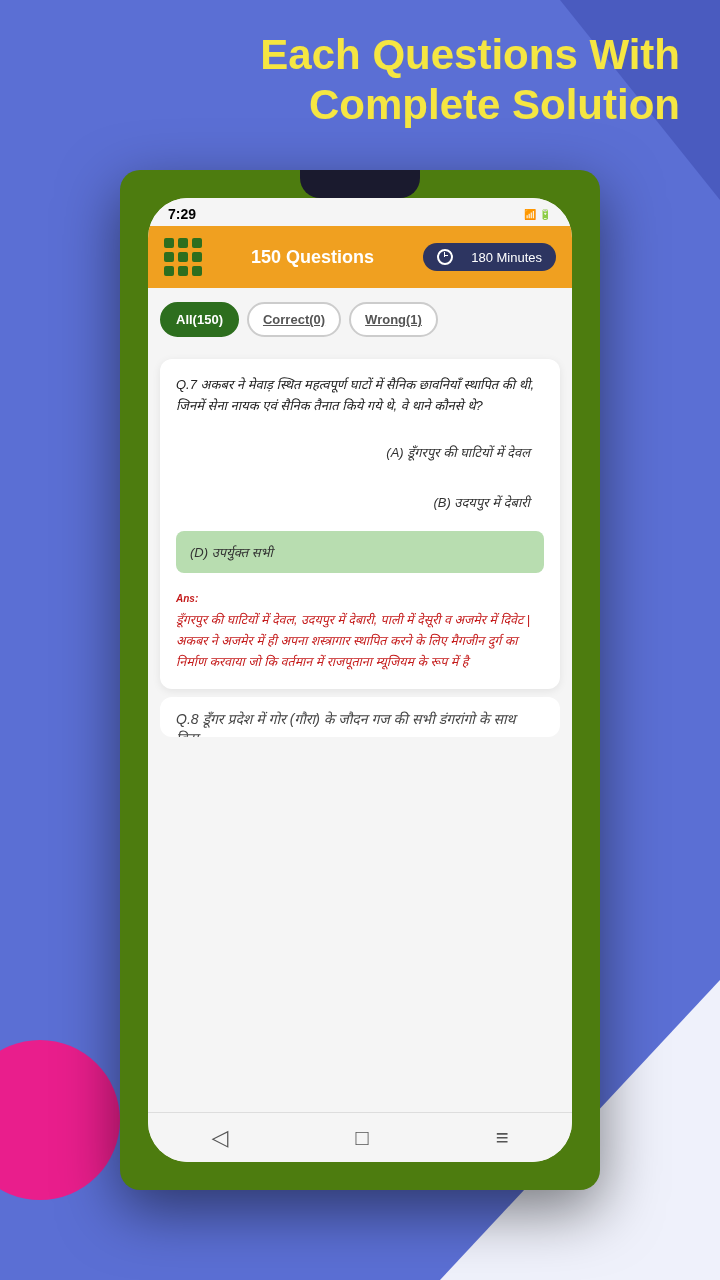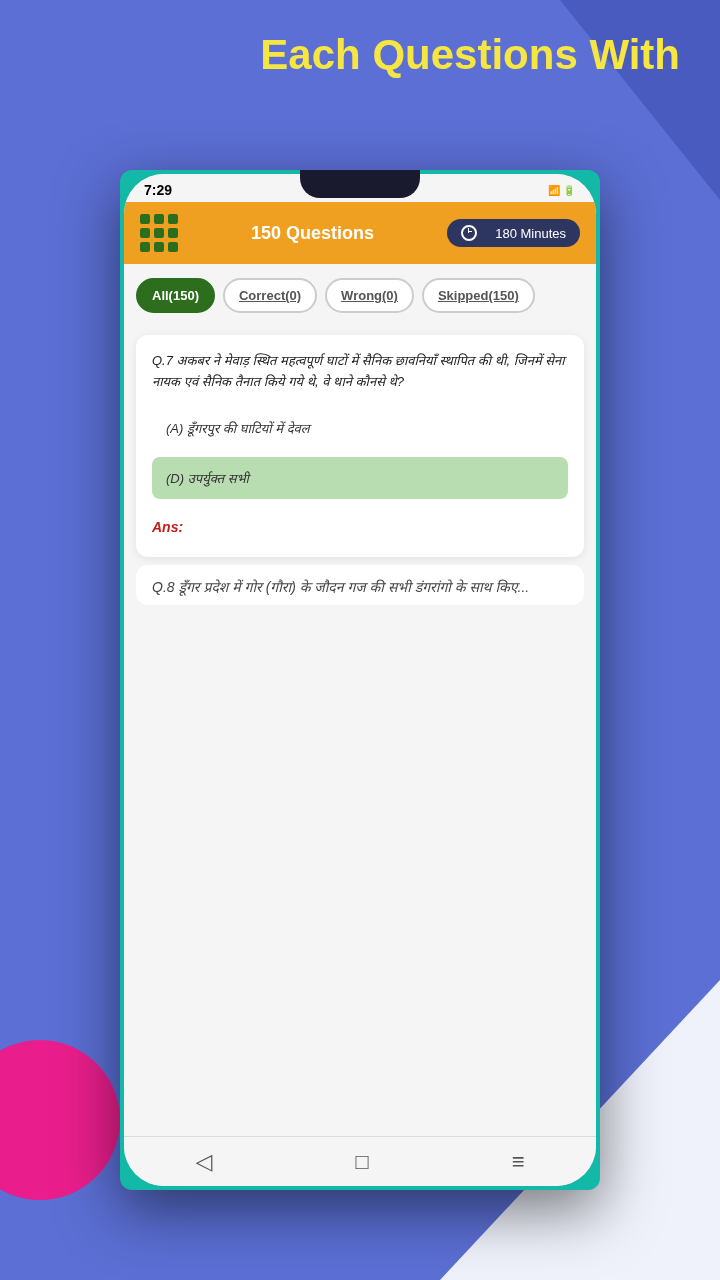--- a/index.html
+++ b/index.html
@@ -61,23 +61,23 @@
       left: 50%;
       transform: translateX(-50%);
       width: 480px;
       height: 1020px;
       z-index: 20;
     }
 
     .phone-frame {
       width: 100%;
       height: 100%;
-      background: #14b8a6;
-      border-radius: 12px;
-      padding: 4px;
+      background: #4d7c0f;
+      border-radius: 20px;
+      padding: 28px;
       box-shadow: 0 20px 60px rgba(0,0,0,0.5);
       position: relative;
     }
 
     .phone-screen {
       width: 100%;
       height: 100%;
       background: #f5f5f5;
       border-radius: 40px;
       overflow: hidden;
@@ -247,31 +247,31 @@
       margin-bottom: 14px;
     }
 
     .option {
       padding: 12px 14px;
       border-radius: 8px;
       margin-bottom: 8px;
       font-size: 13px;
       color: #333;
     }
-    .option.normal { background: white; }
+    .option.normal { background: white; text-align: right; }
     .option.correct { background: #b8ddb0; }
 
     
     .answer-section {
       padding: 12px 0 0;
     }
     .answer-label {
       color: #c41a1a;
       font-weight: 700;
-      font-size: 14px;
+      font-size: 10px;
       margin-bottom: 6px;
     }
     .answer-text {
       color: #c41a1a;
       font-size: 12.5px;
       line-height: 1.7;
     }
 
     
     .next-question-peek {
@@ -319,20 +319,21 @@
     }
     .scrollable-content::-webkit-scrollbar { display: none; }
   </style>
 </head>
 <body>
 
 <div class="bg-blue-shape"></div>
 
 <div class="header-text">
   <div>Each Questions With</div>
+  <div>Complete Solution</div>
 </div>
 
 <div class="bg-white-triangle"></div>
 <div class="bg-pink-circle"></div>
 
 <div class="phone-wrapper">
   <div class="phone-frame">
     <div class="notch"></div>
     <div class="phone-screen">
 
@@ -362,37 +363,39 @@
           <div class="timer-badge">
             <div class="timer-icon"></div>
             <span>180 Minutes</span>
           </div>
         </div>
 
 
         <div class="filter-row">
           <button class="filter-pill active">All(150)</button>
           <button class="filter-pill inactive">Correct(0)</button>
-          <button class="filter-pill inactive">Wrong(0)</button>
-          <button class="filter-pill inactive">Skipped(150)</button>
+          <button class="filter-pill inactive">Wrong(1)</button>
         </div>
 
         <div class="scrollable-content">
 
           <div class="question-card">
             <div class="question-text">
               <span>Q.7</span>
               <span>अकबर ने मेवाड़ स्थित महत्वपूर्ण घाटों में सैनिक छावनियाँ स्थापित की थी, जिनमें सेना नायक एवं सैनिक तैनात किये गये थे, वे थाने कौनसे थे?</span>
             </div>
 
             <div class="option normal">(A) डूँगरपुर की घाटियों में देवल</div>
+            <div class="option normal">(B) उदयपुर में देबारी</div>
             <div class="option correct">(D) उपर्युक्त सभी</div>
 
             <div class="answer-section">
               <div class="answer-label">Ans:</div>
+              <div class="answer-text" style="white-space:pre-line;">डूँगरपुर की घाटियों में देवल, उदयपुर में देबारी, पाली में देसूरी व अजमेर में दिवेट |
+अकबर ने अजमेर में ही अपना शस्त्रागार स्थापित करने के लिए मैगजीन दुर्ग का निर्माण करवाया जो कि वर्तमान में राजपूताना म्यूजियम के रूप में है</div>
             </div>
           </div>
 
           <div class="next-question-peek">
             <span>Q.8 डूँगर प्रदेश में गोर (गौरा) के जौदन गज की सभी डंगरांगो के साथ किए...</span>
           </div>
         </div>
 
         <div class="bottom-nav">
           <span class="nav-icon">◁</span>

